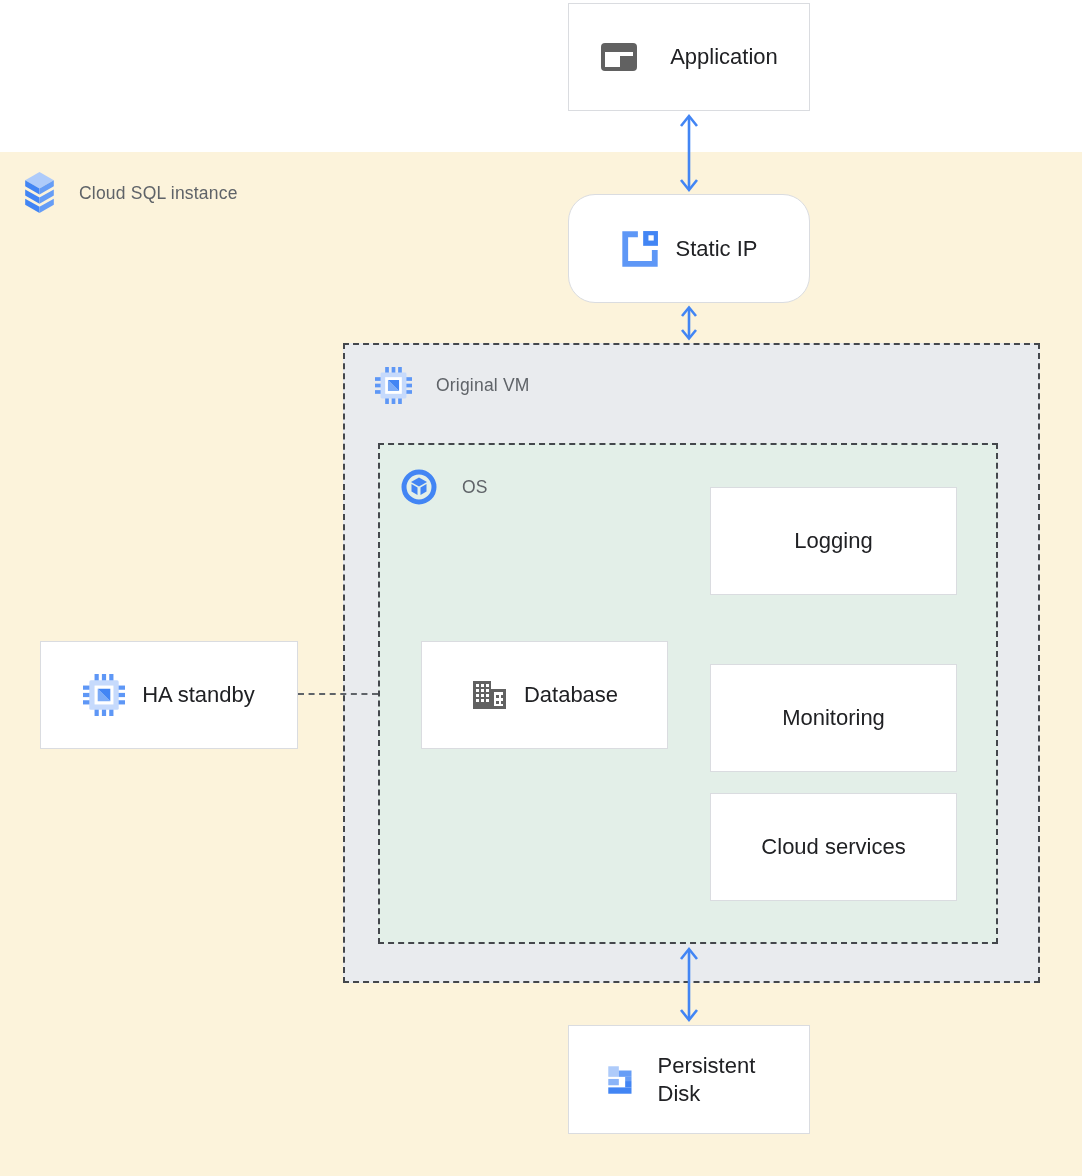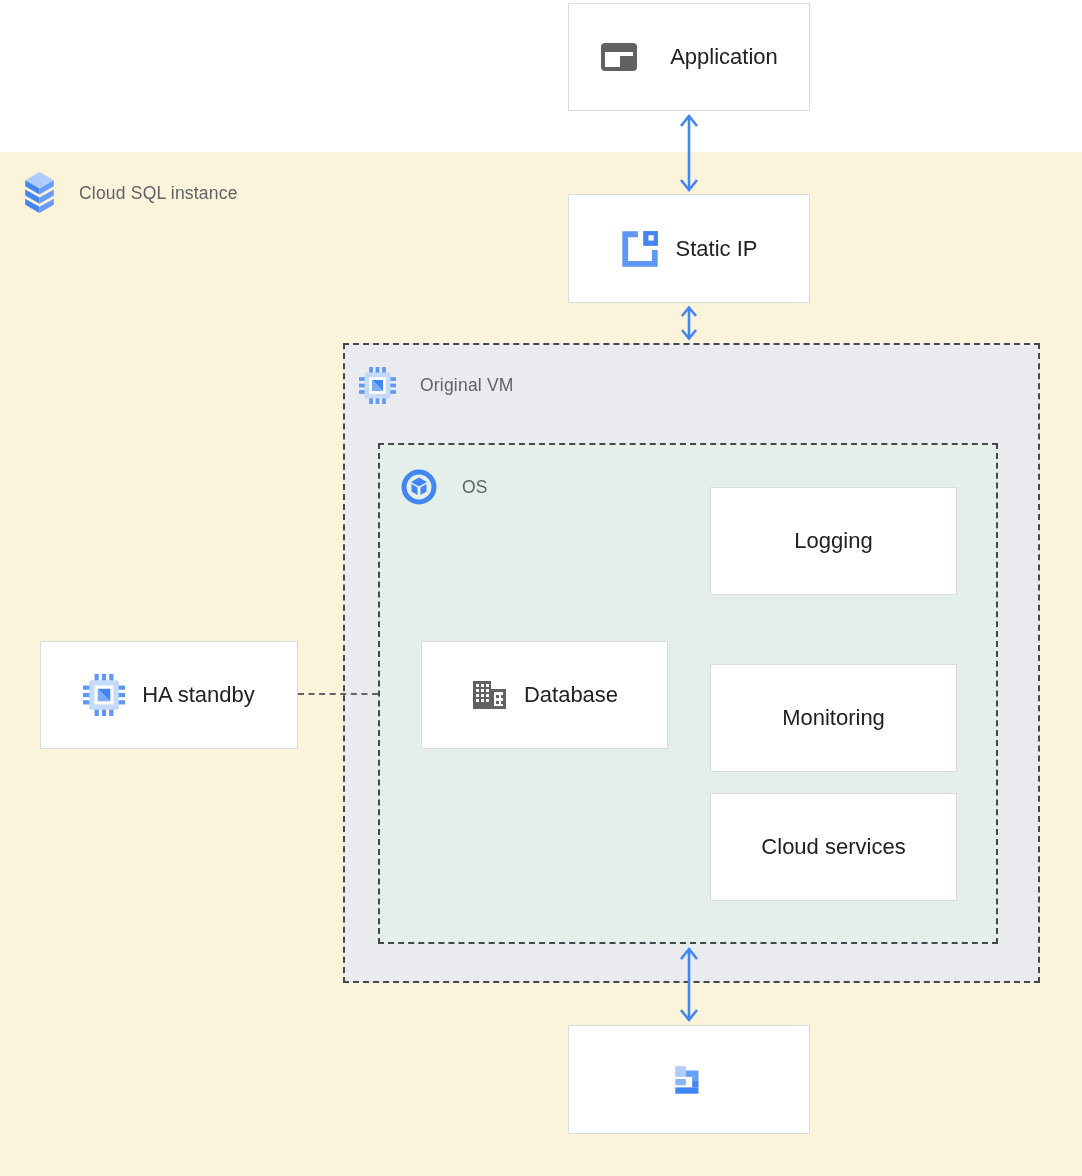--- a/index.html
+++ b/index.html
@@ -62,21 +62,21 @@
       <polygon points="1,17 15,25 15,31 1,23" fill="#4285f4"></polygon>
       <polygon points="15,25 29,17 29,23 15,31" fill="#669df6"></polygon>
       <polygon points="1,26 15,34 15,40 1,32" fill="#4285f4"></polygon>
       <polygon points="15,34 29,26 29,32 15,40" fill="#669df6"></polygon>
     </svg>
   </span>
   <span>Cloud SQL instance</span>
 </div>
 
 <div class="vm-box"></div>
-<div class="zone-label" style="left:359px;top:367px;">
+<div class="zone-label" style="left:375px;top:367px;">
   <span>
     <svg width="37" height="37" viewBox="0 0 40 40">
       <g fill="#5e97f6">
         <rect x="11" y="0" width="4" height="7"></rect>
           <rect x="18" y="0" width="4" height="7"></rect>
           <rect x="25" y="0" width="4" height="7"></rect>
         <rect x="11" y="33" width="4" height="7"></rect>
           <rect x="18" y="33" width="4" height="7"></rect>
           <rect x="25" y="33" width="4" height="7"></rect>
         <rect x="0" y="11" width="7" height="4"></rect>
@@ -112,21 +112,21 @@
   <span>
     <svg width="38" height="30" viewBox="0 0 38 30">
       <rect x="1" y="1" width="36" height="28" rx="4" fill="#616161"></rect>
       <rect x="5" y="10" width="28" height="15" fill="#ffffff"></rect>
       <rect x="20" y="14" width="13" height="11" fill="#616161"></rect>
     </svg>
   </span>
   <span class="txt">Application</span>
 </div>
 
-<div class="node" style="left:568px;top:194px;width:242px;height:109px;">
+<div class="node" style="left:568px;top:194px;width:242px;height:109px;border-radius:27px;">
   <span>
     <svg width="38" height="38" viewBox="0 0 36 36">
       <polyline points="16,4 4,4 4,32 32,32 32,19" fill="none" stroke="#5e97f6" stroke-width="5.5"></polyline>
       <rect x="21" y="1" width="14" height="14" fill="#4285f4"></rect>
       <rect x="26" y="5" width="5" height="5" fill="#ffffff"></rect>
     </svg>
   </span>
   <span class="txt">Static IP</span>
 </div>
 
@@ -202,20 +202,21 @@
   <span>
     <svg width="38" height="38" viewBox="0 0 36 36">
       <rect x="5" y="5" width="10" height="10" fill="#aecbfa"></rect>
       <rect x="15" y="9" width="12" height="6" fill="#669df6"></rect>
       <rect x="21" y="15" width="6" height="4" fill="#669df6"></rect>
       <rect x="5" y="17" width="10" height="6" fill="#8ab4f8"></rect>
       <rect x="21" y="19" width="6" height="6" fill="#4285f4"></rect>
       <rect x="5" y="25" width="22" height="6" fill="#4285f4"></rect>
     </svg>
   </span>
+  <span class="txt">Persistent Disk</span>
 </div>
 
 <div class="arrow" style="left:677px;top:113px;">
   <svg width="24" height="80">
     <line x1="12" y1="4" x2="12" y2="76"></line>
     <polyline points="4,13 12,3 20,13"></polyline>
     <polyline points="4,67 12,77 20,67"></polyline>
   </svg>
 </div>
 

